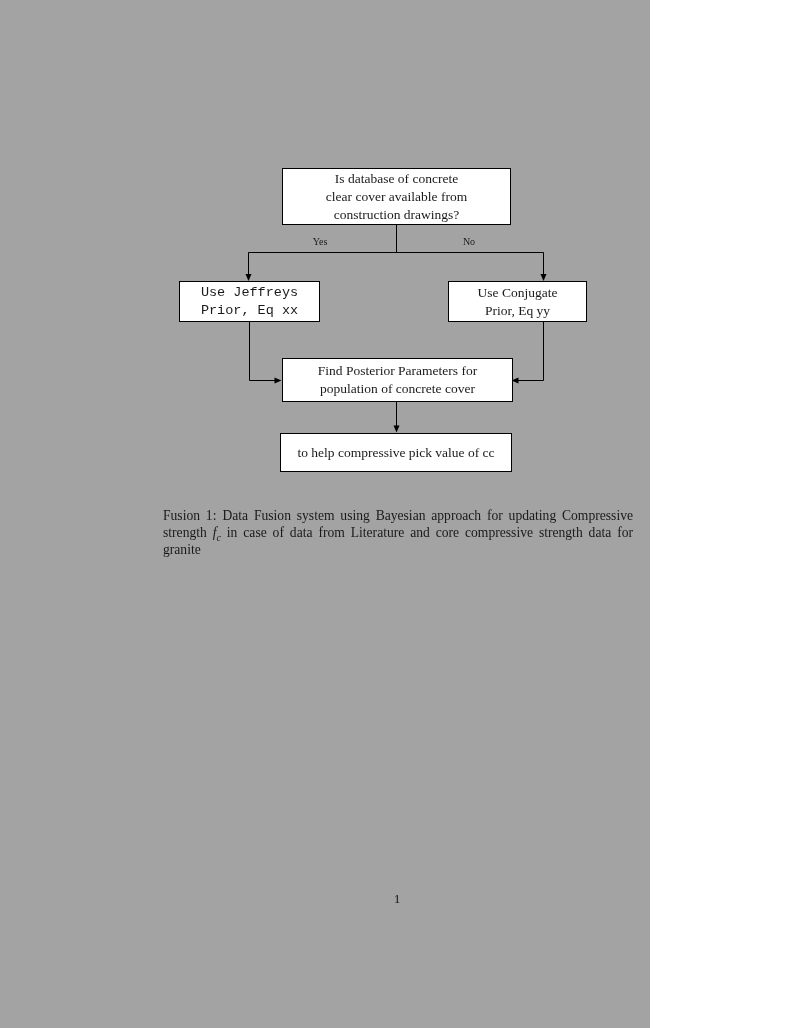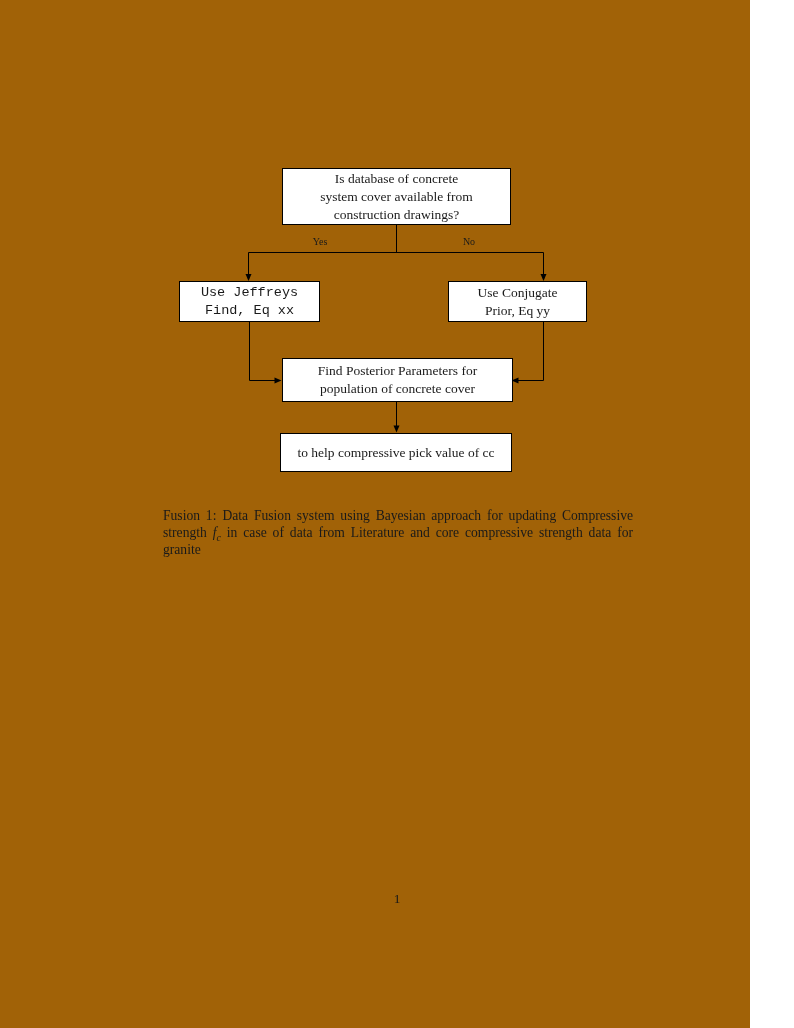--- a/index.html
+++ b/index.html
@@ -2,23 +2,23 @@
 <html><head>
 <meta charset="utf-8">
 <style>
   html, body {
     margin: 0;
     padding: 0;
     background: #ffffff;
   }
   #page {
     position: relative;
-    width: 750px;
+    width: 650px;
     height: 1028px;
-    background: #a16207;
+    background: #a3a3a3;
     font-family: "Liberation Serif", "DejaVu Serif", serif;
     color: #1a1a1a;
     overflow: hidden;
   }
   
   #connectors {
     position: absolute;
     left: 0; top: 0;
     width: 794px; height: 1028px;
   }
@@ -116,30 +116,30 @@
 
     <path class="line" d="M543.5,321.5 L543.5,380.5 L518,380.5"></path>
     <polygon class="tip" points="518.5,377.5 511.5,380.5 518.5,383.5"></polygon>
 
     <path class="line" d="M396.5,402 L396.5,426.5"></path>
     <polygon class="tip" points="393.5,425.5 396.5,432.5 399.5,425.5"></polygon>
   </svg>
 
   <div class="fc-box" id="box-decision">
     <span>Is database of concrete</span>
-    <span>system cover available from</span>
+    <span>clear cover available from</span>
     <span>construction drawings?</span>
   </div>
 
   <div class="branch-label" id="label-yes">Yes</div>
   <div class="branch-label" id="label-no">No</div>
 
   <div class="fc-box" id="box-jeffreys">
     <span>Use Jeffreys</span>
-    <span>Find, Eq xx</span>
+    <span>Prior, Eq xx</span>
   </div>
 
   <div class="fc-box" id="box-conjugate">
     <span>Use Conjugate</span>
     <span>Prior, Eq yy</span>
   </div>
 
   <div class="fc-box" id="box-posterior">
     <span>Find Posterior Parameters for</span>
     <span>population of concrete cover</span>

